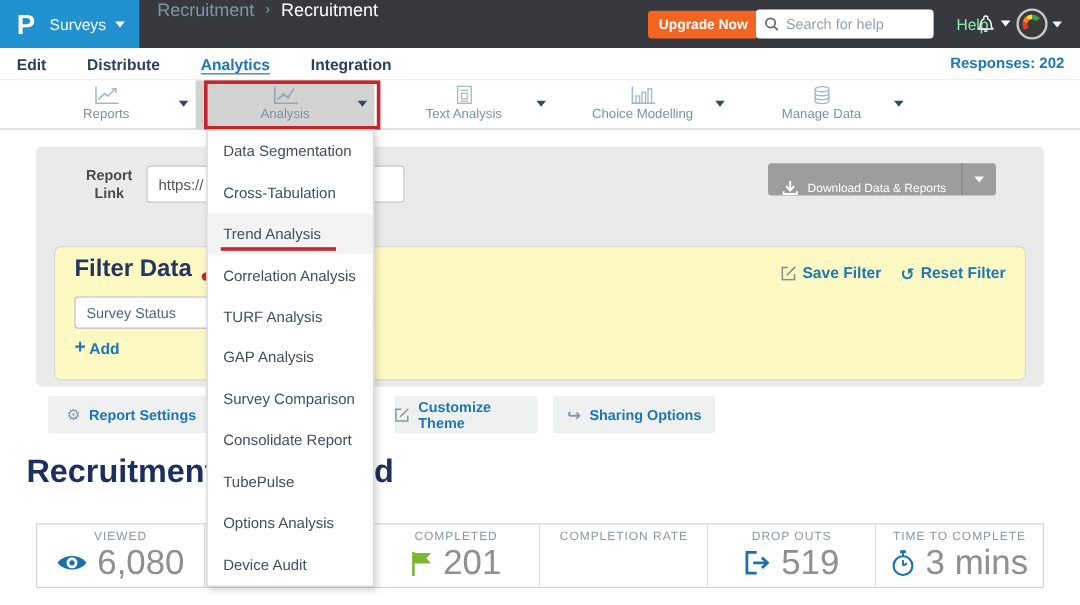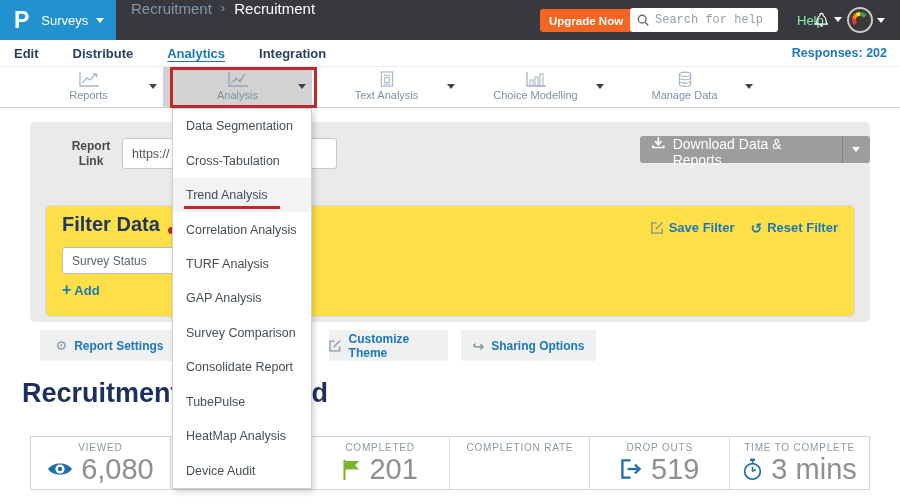--- a/index.html
+++ b/index.html
@@ -19,21 +19,21 @@
                 gap:9px; font-size:15px; }
   .bc-parent { color:#8195a8; }
   .bc-sep { color:#8195a8; font-size:13px; }
   .bc-current { color:#ffffff; }
   .upgrade-btn { position:absolute; left:540px; top:9px; height:23px; padding:0 9px; border:none;
                  background:#f26522; color:#fff; font-weight:bold; font-size:11.5px; border-radius:3px;
                  font-family:inherit; cursor:pointer; display:flex; align-items:center; }
   .search-box { position:absolute; left:630px; top:8px; width:148px; height:24px; background:#fff;
                 border-radius:3px; display:flex; align-items:center; padding:0 7px; gap:6px; }
   .search-box input { border:none; outline:none; width:115px; font-size:12px; color:#444;
-                      font-family:Liberation Mono, monospace; background:transparent; }
+                      font-family:Liberation Sans, sans-serif; background:transparent; }
   .search-box input::placeholder { color:#97a0a8; }
   .help-label { position:absolute; left:797px; top:13px; color:#86efac; font-size:13px; cursor:pointer; }
   .bell-wrap { position:absolute; left:813px; top:10px; display:flex; align-items:center; gap:4px;
                color:#fff; cursor:pointer; }
   .avatar-wrap { position:absolute; left:847px; top:7px; display:flex; align-items:center; gap:4px;
                  color:#fff; cursor:pointer; }
   .avatar { width:26px; height:26px; border-radius:50%; background:#3a3a3a; border:2px solid #c9c9c9;
             position:relative; overflow:hidden; }
   .avatar .arc { position:absolute; left:3px; top:3px; width:16px; height:16px; border-radius:50%;
                  background:conic-gradient(from 230deg,#e53935 0 55deg,#fb8c00 55deg 95deg,#fdd835 95deg 130deg,#43a047 130deg 185deg,#3a3a3a 185deg); }
@@ -61,25 +61,25 @@
   
   .content-panel { position:absolute; left:30px; top:122px; width:840px; height:200px;
                    background:#eaeaea; border-radius:5px; }
   .report-label { position:absolute; left:38px; top:17px; width:46px; font-size:12px; font-weight:bold;
                   color:#4a4a4a; text-align:center; line-height:15px; }
   .report-input { position:absolute; left:92px; top:16px; width:215px; height:31px; border:1px solid #c8c8c8;
                   border-radius:3px; background:#fff; font-size:12.5px; color:#555; padding:0 9px;
                   font-family:inherit; outline:none; }
   .download-btn { position:absolute; left:610px; top:14px; height:27px; display:flex; align-items:stretch;
                   background:#9d9d9d; border-radius:3px; color:#fff; cursor:pointer; }
-  .download-main { display:flex; align-items:flex-start; gap:8px; padding:0 12px; font-size:14px; }
+  .download-main { display:flex; align-items:flex-end; gap:8px; padding:0 12px; font-size:10px; }
   .download-caret { width:29px; display:flex; align-items:center; justify-content:center;
                     border-left:1px solid #858585; }
 
-  .filter-box { position:absolute; left:15px; top:83px; width:810px; height:112px; background:#fde047;
+  .filter-box { position:absolute; left:15px; top:83px; width:810px; height:112px; background:#fef9c3;
                 border:1px solid #d8d8d8; border-radius:6px; }
   .filter-title { position:absolute; left:16px; top:7px; font-size:20px; font-weight:800; color:#22365f; }
   .filter-dot { position:absolute; left:122px; top:21px; width:7px; height:7px; border-radius:50%;
                 background:#c1272d; }
   .filter-links { position:absolute; right:16px; top:14px; display:flex; gap:16px; align-items:center; }
   .filter-link { display:flex; align-items:center; gap:5px; font-size:13px; font-weight:bold;
                  color:#1d77b7; cursor:pointer; }
   .filter-link .ic { color:#8a8a8a; }
   .reset-glyph { font-size:14px; font-weight:bold; color:#1d77b7; line-height:1; }
   .filter-select { position:absolute; left:16px; top:41px; width:250px; height:27px; background:#fff;
@@ -355,17 +355,17 @@
     <div class="menu-item hl">
       <span>Trend Analysis</span>
       <span class="red-underline"></span>
     </div>
     <div class="menu-item">Correlation Analysis</div>
     <div class="menu-item">TURF Analysis</div>
     <div class="menu-item">GAP Analysis</div>
     <div class="menu-item">Survey Comparison</div>
     <div class="menu-item">Consolidate Report</div>
     <div class="menu-item">TubePulse</div>
-    <div class="menu-item">HeatMap Analysis</div>
+    <div class="menu-item">Options Analysis</div>
     <div class="menu-item">Device Audit</div>
   </div>
 
 </div>
 
 </body></html>

